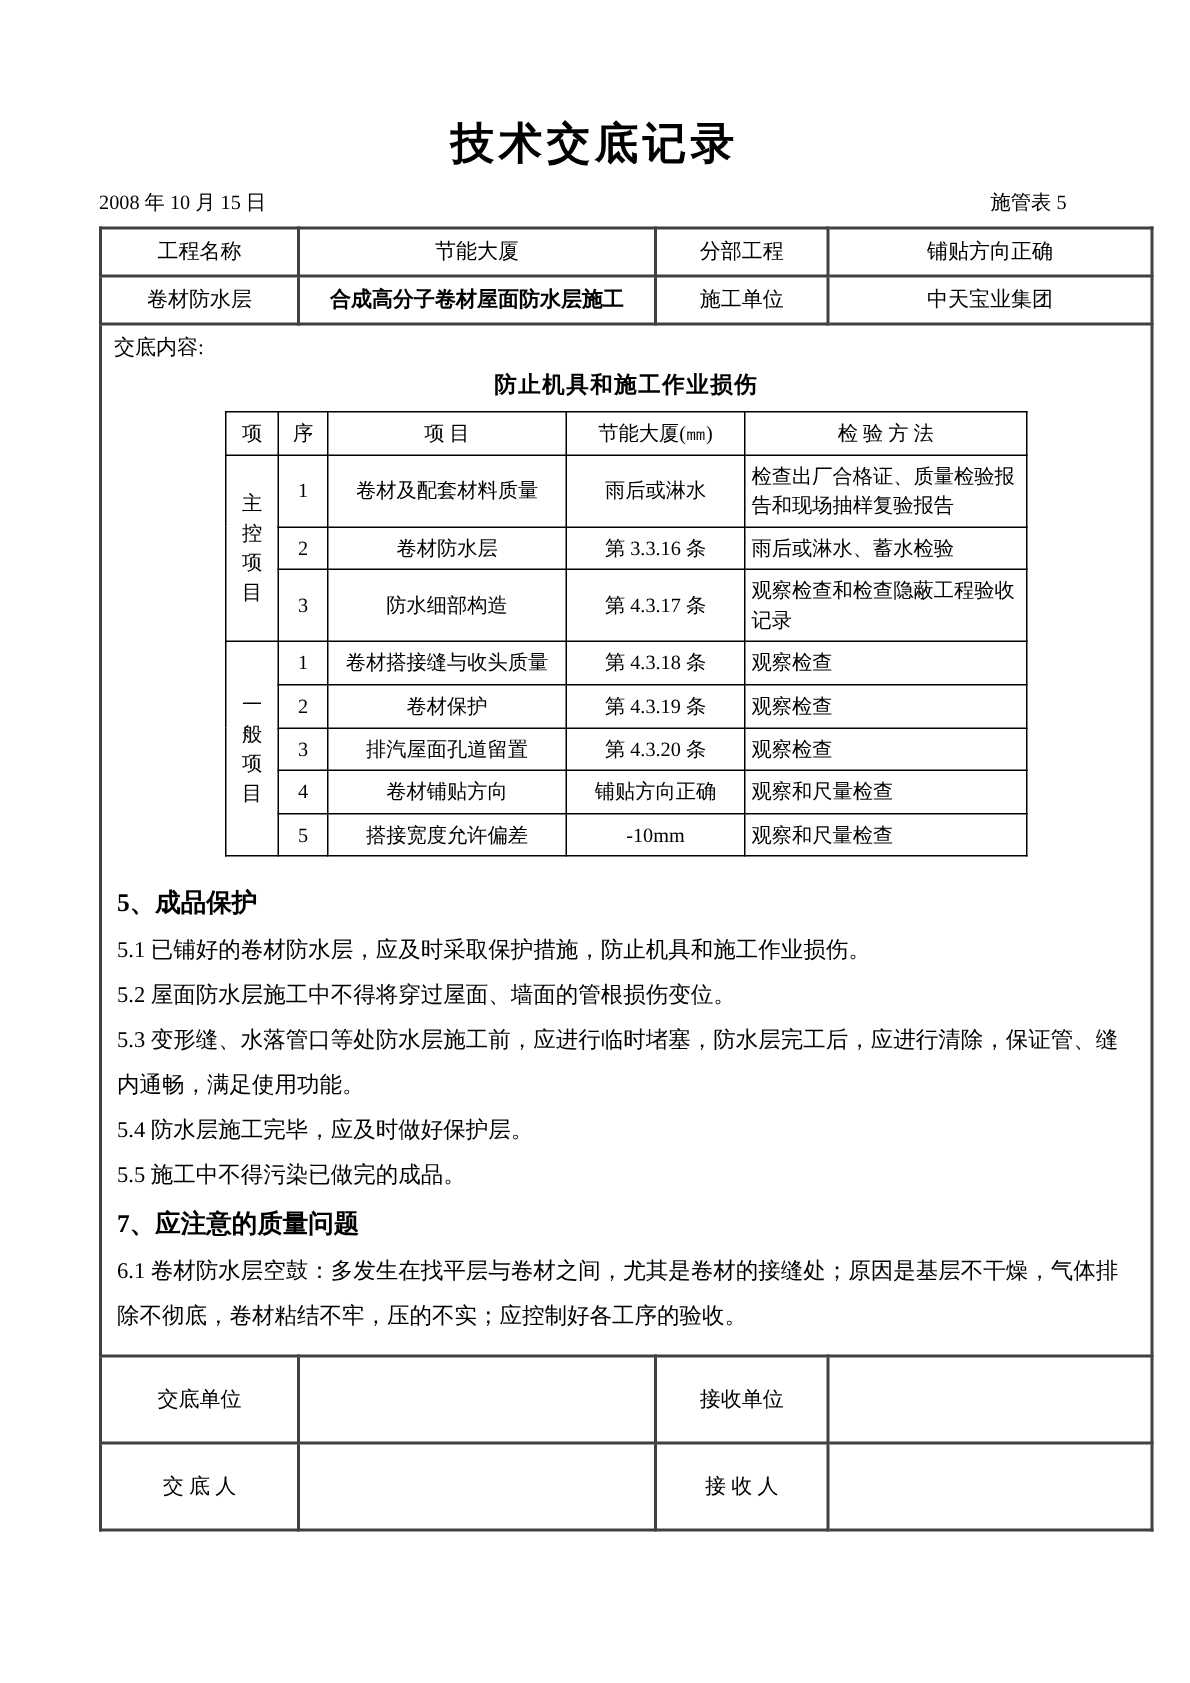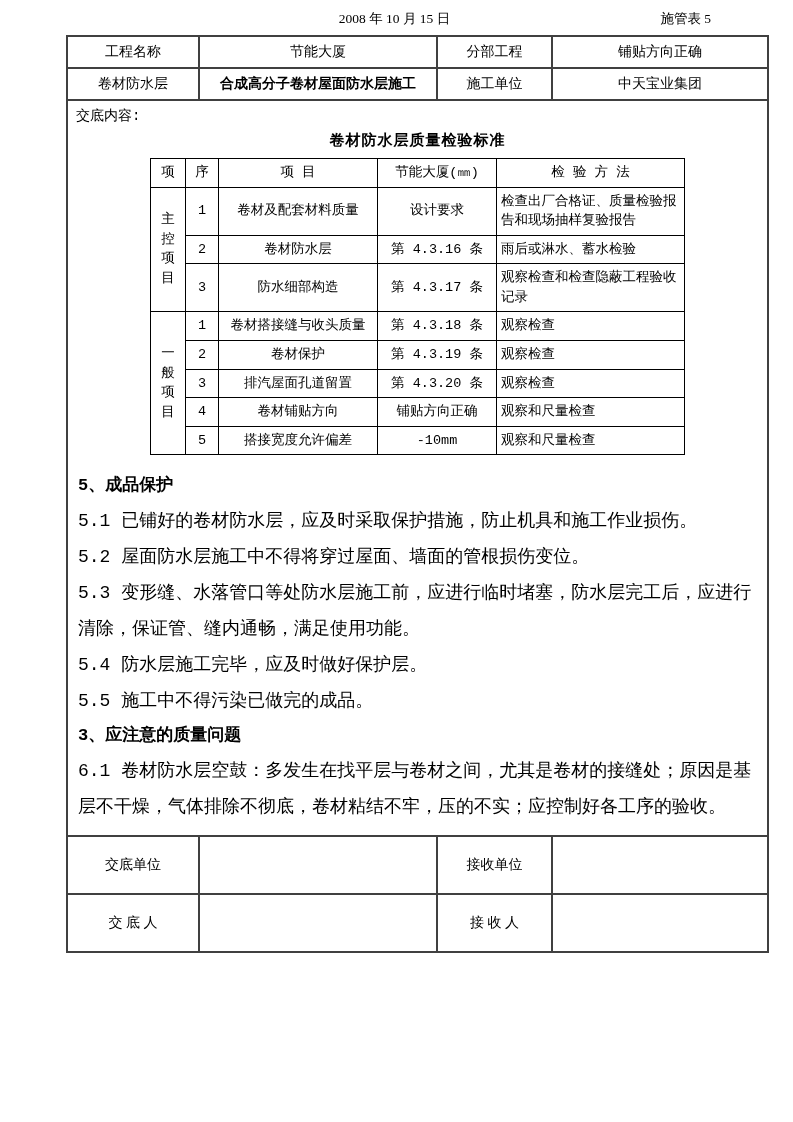--- a/index.html
+++ b/index.html
@@ -32,21 +32,20 @@
   .subhead {
     position: relative;
     height: 20px;
     margin-top: 10px;
     font-size: 13.5px;
   }
   .subhead .date {
     position: absolute;
     left: 0;
     right: 4px;
-    text-align: center;
   }
   .subhead .code {
     position: absolute;
     right: 16px;
     top: 0;
   }
   table.main {
     width: 661px;
     border-collapse: collapse;
     margin-top: 5px;
@@ -61,21 +60,20 @@
   }
   td.head-label { width: 122px; }
   td.head-val1 { width: 228px; }
   td.head-label2 { width: 105px; }
   td.head-val2 { width: 206px; }
   .bold { font-weight: bold; }
   .content-cell {
     text-align: left !important;
     padding: 6px 8px 10px 8px !important;
     vertical-align: top;
-    font-family: Liberation Mono, monospace;
   }
   .content-label {
     font-size: 14px;
     margin-bottom: 6px;
   }
   .inner-title {
     text-align: center;
     font-weight: bold;
     font-size: 15px;
     margin: 4px 0 8px 0;
@@ -101,21 +99,21 @@
   .c-mtd { width: 179px; text-align: left; padding-left: 5px; }
   .vert-label {
     text-align: center;
     line-height: 1.35;
     font-size: 13.5px;
     letter-spacing: 0;
     padding: 2px 1px !important;
   }
   .hdr td { font-weight: normal; }
   .body-text {
-    font-size: 18px;
+    font-size: 15px;
     line-height: 2.0;
     margin: 0;
     padding: 0 2px;
   }
   .sec-head {
     font-size: 17px;
     font-weight: bold;
     line-height: 2.0;
     margin: 0;
     padding: 0 2px;
@@ -128,20 +126,21 @@
   }
   td.sign-blank1 { width: 228px; }
   td.sign-label2 { width: 105px; font-size: 14.5px; }
   td.sign-blank2 { width: 206px; }
 </style>
 </head>
 <body>
 
 <div class="page">
 
+  <div class="doc-title">技术交底记录</div>
 
   <div class="subhead">
     <span class="date">2008 年 10 月 15 日</span>
     <span class="code">施管表 5</span>
   </div>
 
   <table class="main">
     <tbody>
       <tr>
         <td class="head-label">工程名称</td>
@@ -153,43 +152,43 @@
         <td class="head-label">卷材防水层</td>
         <td class="head-val1 bold">合成高分子卷材屋面防水层施工</td>
         <td class="head-label2">施工单位</td>
         <td class="head-val2">中天宝业集团</td>
       </tr>
       <tr>
         <td class="content-cell" colspan="4">
 
           <div class="content-label">交底内容:</div>
 
-          <div class="inner-title">卷材防水层质量检验标准</div>
+          <div class="inner-title">防止机具和施工作业损伤</div>
 
           <table class="std">
             <tbody>
               <tr class="hdr">
                 <td class="c-cat">项</td>
                 <td class="c-no">序</td>
                 <td class="c-item">项        目</td>
                 <td class="c-tol">节能大厦(㎜)</td>
                 <td class="c-mtd" style="text-align:center">检 验 方 法</td>
               </tr>
 
               <tr>
                 <td class="c-cat vert-label" rowspan="3">主<br>控<br>项<br>目</td>
                 <td class="c-no">1</td>
                 <td class="c-item">卷材及配套材料质量</td>
-                <td class="c-tol">设计要求</td>
+                <td class="c-tol">雨后或淋水</td>
                 <td class="c-mtd">检查出厂合格证、质量检验报告和现场抽样复验报告</td>
               </tr>
               <tr>
                 <td class="c-no">2</td>
                 <td class="c-item">卷材防水层</td>
-                <td class="c-tol">第 4.3.16 条</td>
+                <td class="c-tol">第 3.3.16 条</td>
                 <td class="c-mtd">雨后或淋水、蓄水检验</td>
               </tr>
               <tr>
                 <td class="c-no">3</td>
                 <td class="c-item">防水细部构造</td>
                 <td class="c-tol">第 4.3.17 条</td>
                 <td class="c-mtd">观察检查和检查隐蔽工程验收记录</td>
               </tr>
 
               <tr>
@@ -226,21 +225,21 @@
             </tbody>
           </table>
 
           <div class="sec-head gap-top">5、成品保护</div>
           <p class="body-text">5.1 已铺好的卷材防水层，应及时采取保护措施，防止机具和施工作业损伤。</p>
           <p class="body-text">5.2 屋面防水层施工中不得将穿过屋面、墙面的管根损伤变位。</p>
           <p class="body-text">5.3 变形缝、水落管口等处防水层施工前，应进行临时堵塞，防水层完工后，应进行清除，保证管、缝内通畅，满足使用功能。</p>
           <p class="body-text">5.4 防水层施工完毕，应及时做好保护层。</p>
           <p class="body-text">5.5 施工中不得污染已做完的成品。</p>
 
-          <div class="sec-head">3、应注意的质量问题</div>
+          <div class="sec-head">7、应注意的质量问题</div>
           <p class="body-text">6.1 卷材防水层空鼓：多发生在找平层与卷材之间，尤其是卷材的接缝处；原因是基层不干燥，气体排除不彻底，卷材粘结不牢，压的不实；应控制好各工序的验收。</p>
 
         </td>
       </tr>
 
       <tr>
         <td class="sign-label">交底单位</td>
         <td class="sign-blank1"></td>
         <td class="sign-label2">接收单位</td>
         <td class="sign-blank2"></td>

